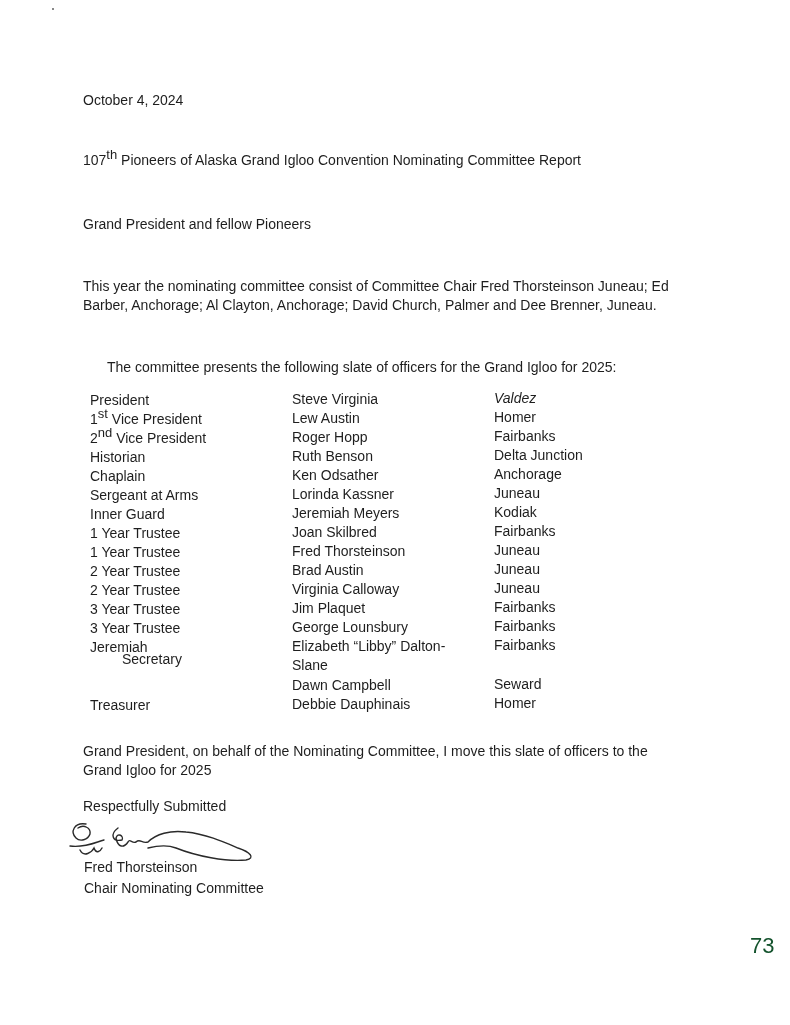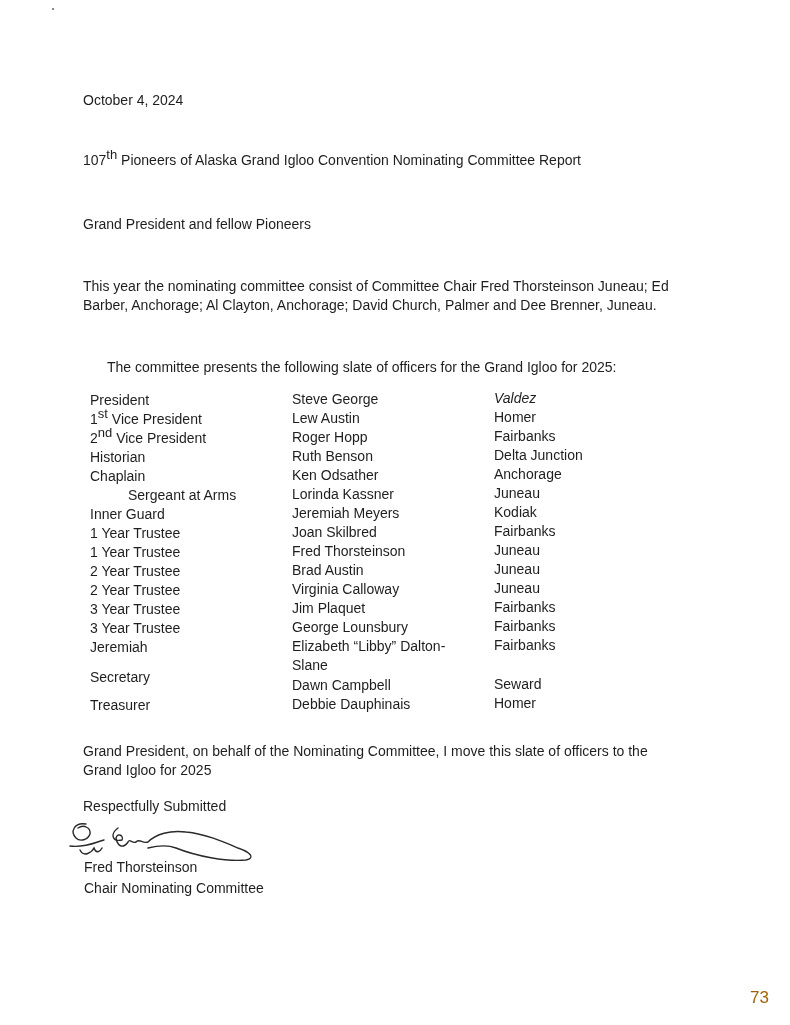--- a/index.html
+++ b/index.html
@@ -7,21 +7,21 @@
     width: 790px; height: 1025px; background: #ffffff; position: relative;
     font-family: "Liberation Sans", sans-serif; color: #1e1e1e; overflow: hidden;
   }
   .txt { position: absolute; font-size: 14px; line-height: 19px; white-space: nowrap; }
   .para { position: absolute; left: 83px; width: 600px; font-size: 14px; line-height: 19px; }
   sup { font-size: 13px; line-height: 0; vertical-align: super; }
   .row { position: absolute; font-size: 14px; line-height: 19px; }
   .col-role { left: 90px; }
   .col-name { left: 292px; width: 180px; }
   .col-city { left: 494px; }
-  .pagenum { position: absolute; left: 750px; top: 988px; font-size: 17px; color: #a16207; }
+  .pagenum { position: absolute; left: 750px; top: 933px; font-size: 22px; color: #14532d; }
   .sig { position: absolute; left: 66px; top: 818px; }
   .dot { position: absolute; left: 52px; top: 8px; width: 2px; height: 2px; background:#888; }
 </style>
 </head>
 <body>
 
 <div>
   <div class="dot"></div>
 
   <div class="txt" style="left:83px; top:91px;">October 4, 2024</div>
@@ -30,21 +30,21 @@
 
   <div class="txt" style="left:83px; top:215px;">Grand President and fellow Pioneers</div>
 
   <div class="para" style="top:277px; width:600px;">This year the nominating committee consist of Committee Chair Fred Thorsteinson Juneau; Ed Barber, Anchorage; Al Clayton, Anchorage; David Church, Palmer and Dee Brenner, Juneau.</div>
 
   <div class="txt" style="left:83px; top:358px;margin-left:24px;">The committee presents the following slate of officers for the Grand Igloo for 2025:</div>
 
   <div>
     <div>
       <div class="row col-role" style="top:391px;">President</div>
-      <div class="row col-name" style="top:390px;">Steve George</div>
+      <div class="row col-name" style="top:390px;">Steve Virginia</div>
       <div class="row col-city" style="top:389px;font-style:italic;">Valdez</div>
     </div>
     <div>
       <div class="row col-role" style="top:410px;"><span>1</span><sup>st</sup><span> Vice President</span></div>
       <div class="row col-name" style="top:409px;">Lew Austin</div>
       <div class="row col-city" style="top:408px;">Homer</div>
     </div>
     <div>
       <div class="row col-role" style="top:429px;"><span>2</span><sup>nd</sup><span> Vice President</span></div>
       <div class="row col-name" style="top:428px;">Roger Hopp</div>
@@ -54,21 +54,21 @@
       <div class="row col-role" style="top:448px;">Historian</div>
       <div class="row col-name" style="top:447px;">Ruth Benson</div>
       <div class="row col-city" style="top:446px;">Delta Junction</div>
     </div>
     <div>
       <div class="row col-role" style="top:467px;">Chaplain</div>
       <div class="row col-name" style="top:466px;">Ken Odsather</div>
       <div class="row col-city" style="top:465px;">Anchorage</div>
     </div>
     <div>
-      <div class="row col-role" style="top:486px;margin-left:38px;">Sergeant at Arms</div>
+      <div class="row col-role" style="top:486px;">Sergeant at Arms</div>
       <div class="row col-name" style="top:485px;">Lorinda Kassner</div>
       <div class="row col-city" style="top:484px;">Juneau</div>
     </div>
     <div>
       <div class="row col-role" style="top:505px;">Inner Guard</div>
       <div class="row col-name" style="top:504px;">Jeremiah Meyers</div>
       <div class="row col-city" style="top:503px;">Kodiak</div>
     </div>
     <div>
       <div class="row col-role" style="top:524px;">1 Year Trustee</div>
@@ -99,21 +99,21 @@
       <div class="row col-role" style="top:619px;">3 Year Trustee</div>
       <div class="row col-name" style="top:618px;">George Lounsbury</div>
       <div class="row col-city" style="top:617px;">Fairbanks</div>
     </div>
     <div>
       <div class="row col-role" style="top:638px;">Jeremiah</div>
       <div class="row col-name" style="top:637px; width:170px;">Elizabeth “Libby” Dalton-Slane</div>
       <div class="row col-city" style="top:636px;">Fairbanks</div>
     </div>
     <div>
-      <div class="row col-role" style="top:668px;">Secretary</div>
+      <div class="row col-role" style="top:650px;margin-left:32px;">Secretary</div>
       <div class="row col-name" style="top:676px;">Dawn Campbell</div>
       <div class="row col-city" style="top:675px;">Seward</div>
     </div>
     <div>
       <div class="row col-role" style="top:696px;">Treasurer</div>
       <div class="row col-name" style="top:695px;">Debbie Dauphinais</div>
       <div class="row col-city" style="top:694px;">Homer</div>
     </div>
   </div>
 

